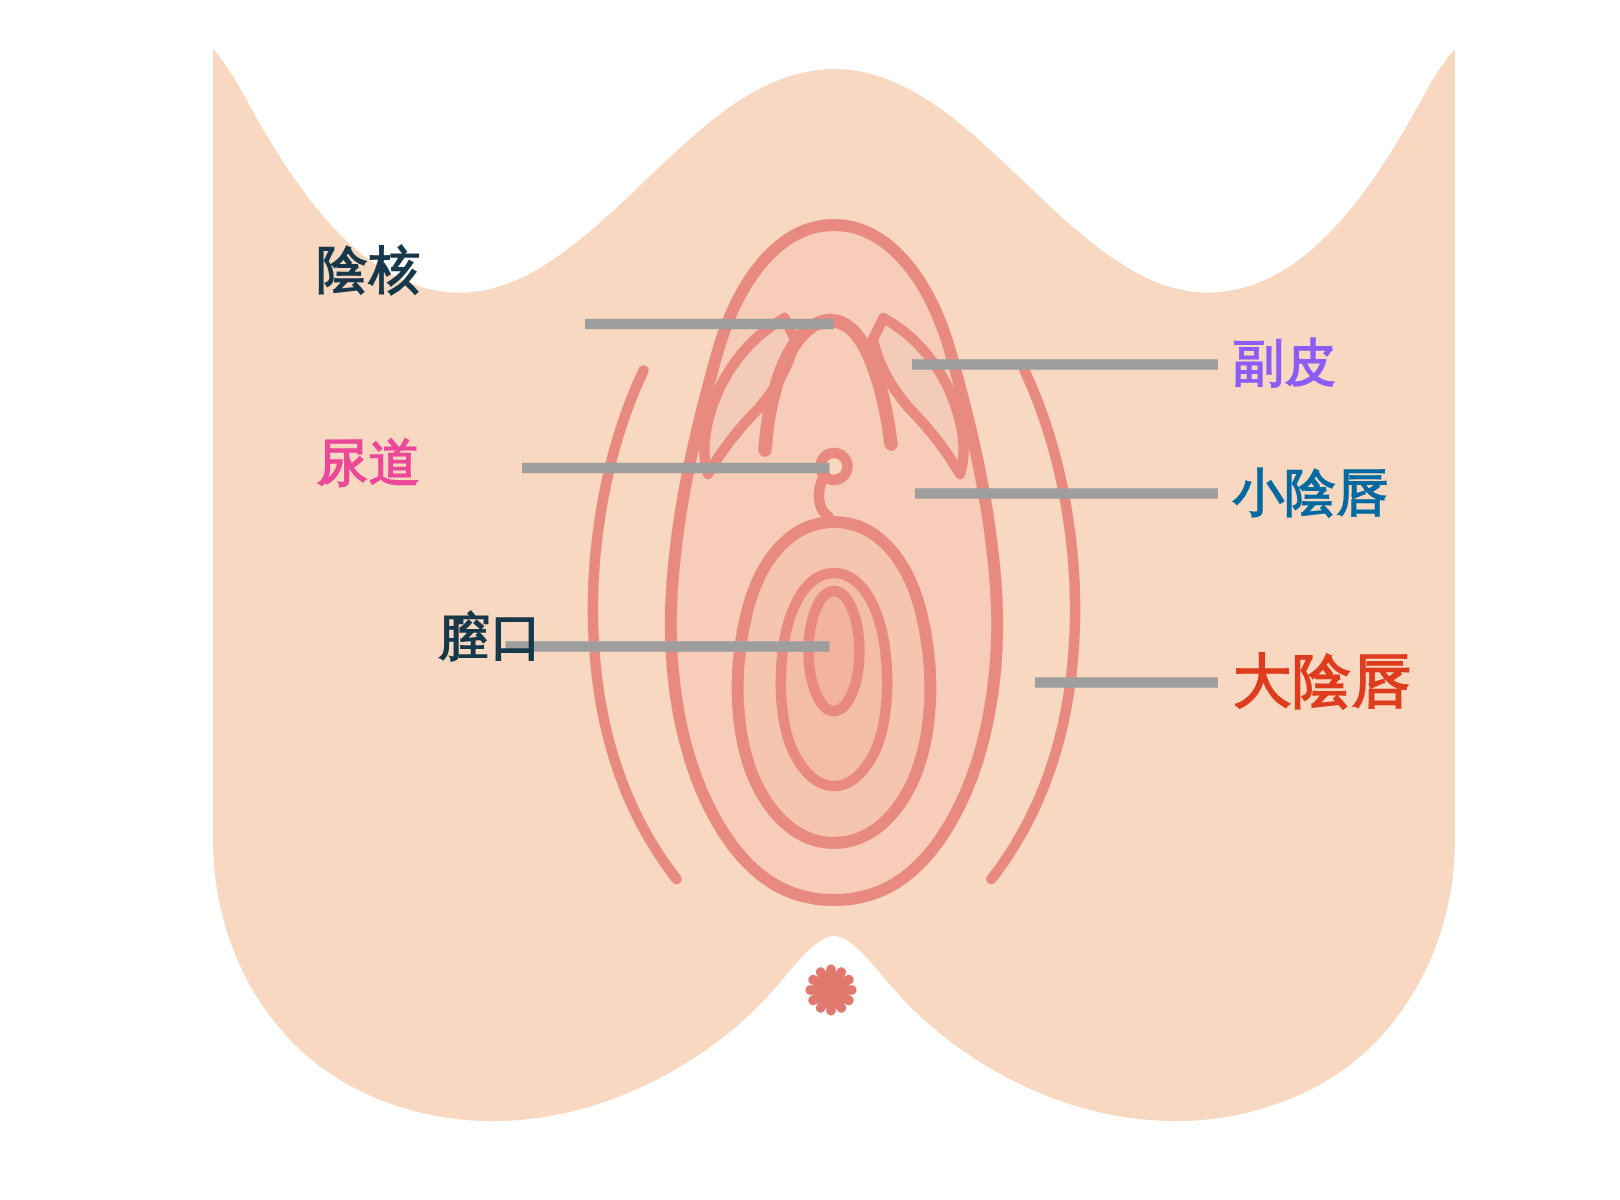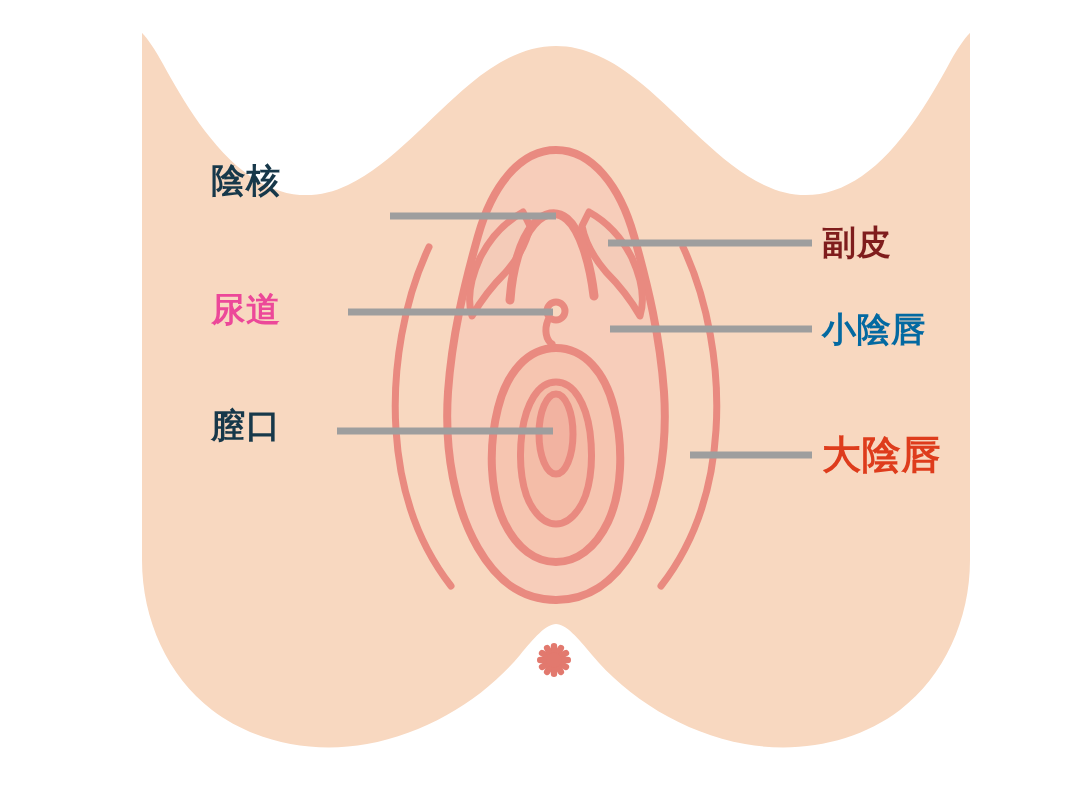--- a/index.html
+++ b/index.html
@@ -46,21 +46,21 @@
     left: 130px;
     top: 289px;
     width: 232px;
     text-align: center;
     font-size: 34px;
   }
   .lbl-vaginal {
     left: 130px;
     top: 405px;
     width: 232px;
-    text-align: center;
+    text-align: right;
     font-size: 34px;
   }
   .lbl-hood {
     left: 822px;
     top: 222px;
     font-size: 34px;
   }
   .lbl-minora {
     left: 822px;
     top: 309px;
@@ -200,19 +200,19 @@
   </svg>
 
   <div class="label label-dark lbl-clitoris" style="color: rgb(23, 56, 74); font-family: Liberation Mono, monospace;">
     <span class="main">陰核</span>
   </div>
 
   <div class="label label-dark lbl-urethra" style="color: #ec4899;">尿道</div>
 
   <div class="label label-dark lbl-vaginal" style="color: rgb(23, 56, 74);">膣口</div>
 
-  <div class="label label-dark lbl-hood" style="color: #7f1d1d;">副皮</div>
+  <div class="label label-dark lbl-hood" style="color: #8b5cf6;">副皮</div>
 
   <div class="label label-dark lbl-minora" style="color: #0369a1;">小陰唇</div>
 
   <div class="label label-red lbl-majora" style="color: rgb(222, 60, 28);">大陰唇</div>
 
 </div>
 
 </body></html>

